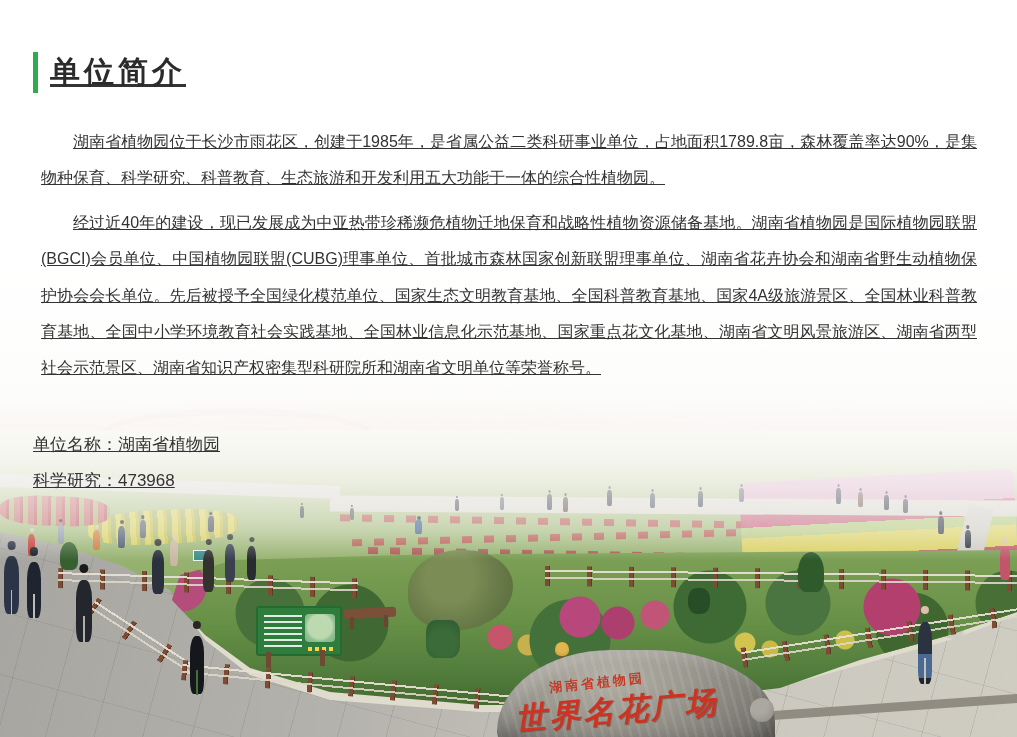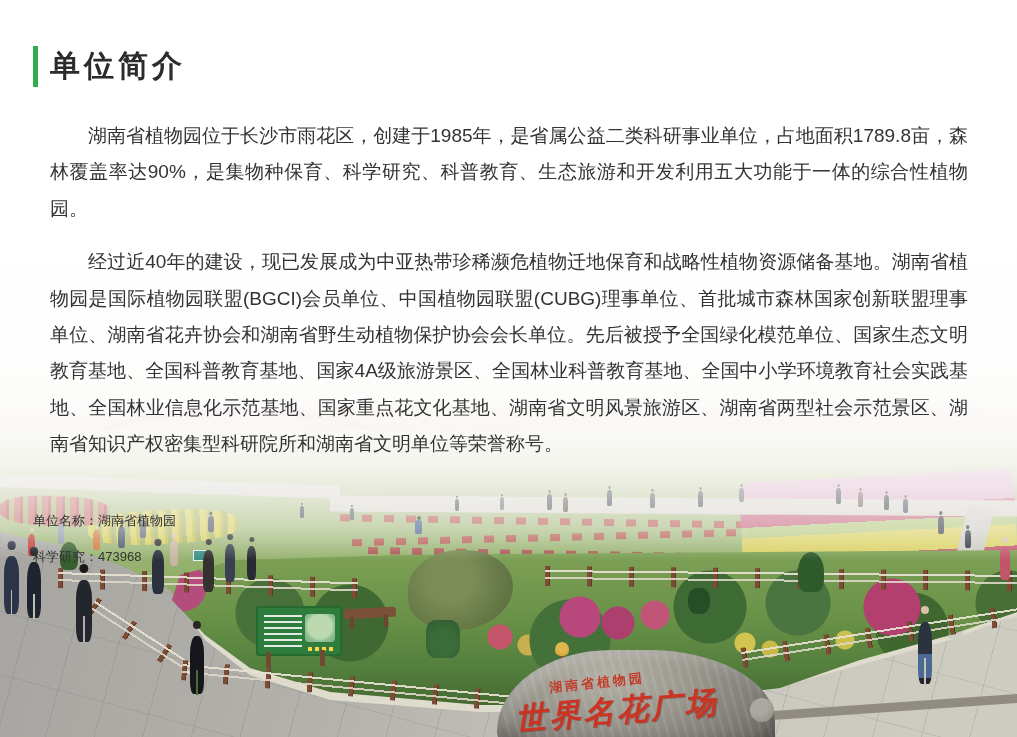--- a/index.html
+++ b/index.html
@@ -27,28 +27,28 @@
       #ffffff 0%, #ffffff 30%,
       rgba(255,255,255,.97) 42%,
       rgba(255,255,255,.92) 52%,
       rgba(255,255,255,.88) 56%,
       rgba(255,255,255,.80) 62%,
       rgba(255,255,255,.66) 66%,
       rgba(255,255,255,.40) 72%,
       rgba(255,255,255,0) 76%);}
 
   
-  .content{position:absolute;z-index:10;left:33px;top:44px;width:952px;color:#333;}
+  .content{position:absolute;z-index:10;left:33px;top:50px;width:952px;color:#333;text-decoration:underline;}
   .hdr{display:flex;align-items:center;height:44px;}
   .accent{width:5px;height:41px;background:#2dad4f;margin-right:12px;}
   .title{margin:0;font-size:30px;font-weight:bold;color:#2b2b2b;letter-spacing:4px;}
   .paras{margin-top:30px;}
-  .para{margin:17px;font-size:19px;line-height:36.4px;text-align:justify;text-indent:2em;color:#333;}
+  .para{margin:8px;font-size:16px;line-height:36.4px;text-align:justify;text-indent:2em;color:#333;}
   .info-grid{margin-top:40px;display:grid;grid-template-columns:340px 437px 1fr;
-             font-size:13px;line-height:36px;color:#333;}
+             font-size:17px;line-height:36px;color:#333;}
   .span-all{grid-column:1 / -1;}
   .lbl,.val{white-space:nowrap;}
 
   
   .stone{position:absolute;left:497px;top:650px;width:278px;height:112px;
     background:
       repeating-linear-gradient(75deg, rgba(255,255,255,.08) 0 3px, transparent 3px 9px),
       radial-gradient(ellipse at 40% 25%, #b3b0a6 0%, #9a978e 35%, #83817a 60%, #6b6963 85%, #5d5c57 100%);
     border-radius:45% 50% 20% 25%/80% 70% 25% 30%;
     box-shadow:inset 0 -14px 18px rgba(40,40,38,.45), inset 8px 6px 14px rgba(255,255,255,.25);}

